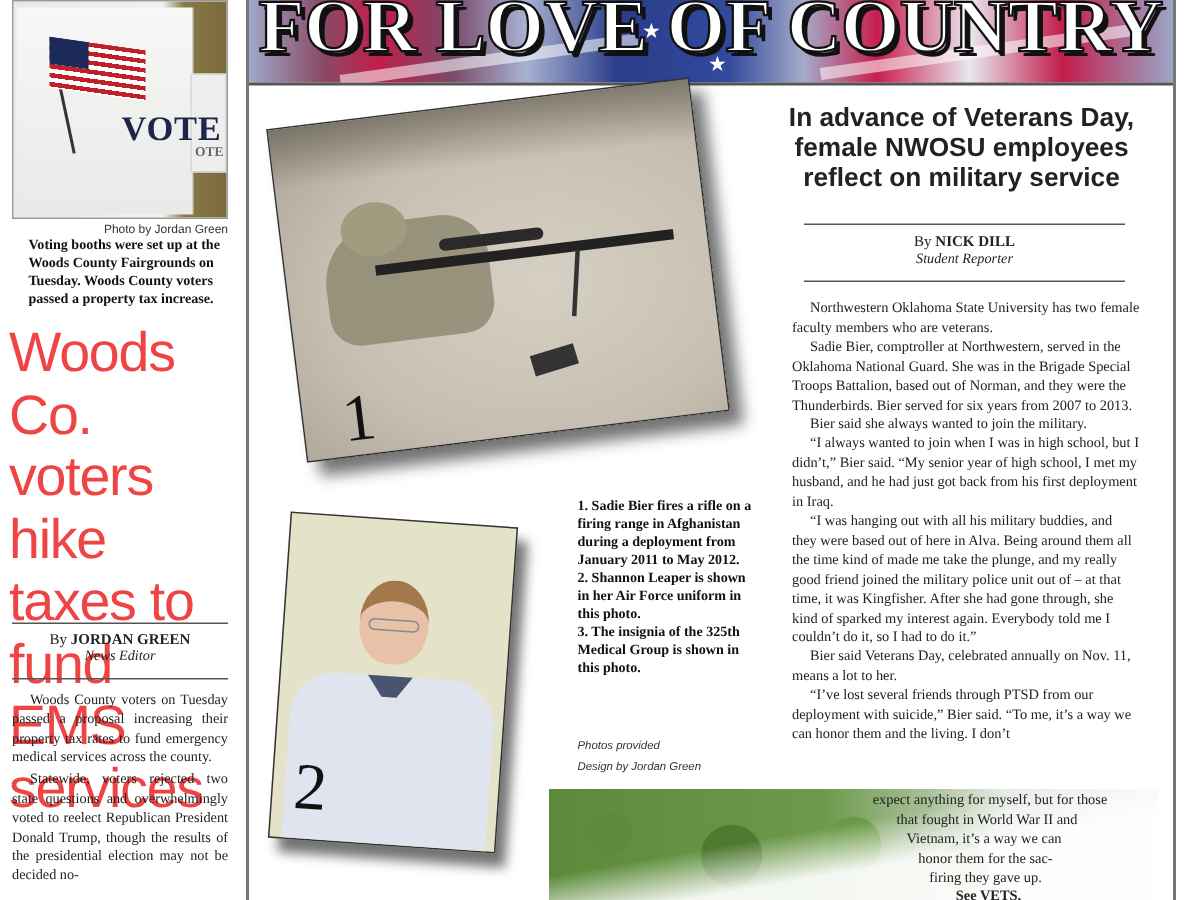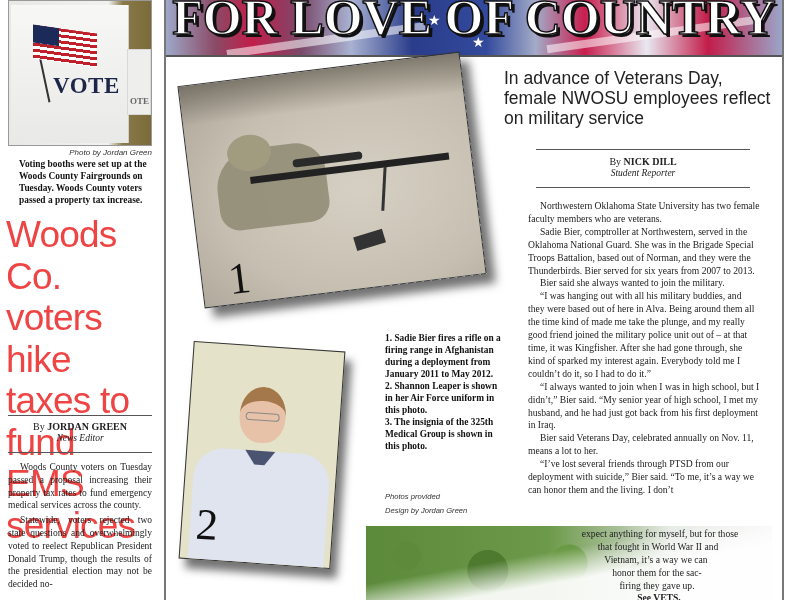--- a/index.html
+++ b/index.html
@@ -20,22 +20,22 @@
   }
   .booth-back {
     position: absolute; left: 118px; top: 48px; width: 24px; height: 66px;
     background: #eeeeec; border: 1px solid #d8d8d6;
   }
   .booth-back-text { position: absolute; left: 2px; top: 30px; font-family: "Liberation Serif", serif; font-weight: bold; font-size: 9px; color: #666; margin-top: 16px; }
   .flag-mini { position: absolute; left: 24px; top: 28px; width: 64px; height: 34px; transform: skewY(8deg); }
   .flag-mini .canton { position: absolute; left: 0; top: 0; width: 26px; height: 18px; background: #1c2a5a; }
   .flag-mini .stripes { width: 100%; height: 100%; background: repeating-linear-gradient(180deg, #c0202a 0 3px, #ffffff 3px 6px); }
   .flag-pole { position: absolute; left: 32px; top: 30px; width: 2px; height: 72px; background: #333; transform: rotate(-12deg); }
-  .vote-word { position: absolute; left: 44px; top: 72px; font-family: "Liberation Serif", serif; font-weight: bold; font-size: 23px; color: #1d2648; letter-spacing: 0.5px; }
-  .photo-credit-left { position: absolute; left: 8px; top: 148px; width: 144px; text-align: right; font-family: "Liberation Sans", sans-serif; font-style: italic; font-size: 8px; color: #333; }
+  .vote-word { position: absolute; left: 72px; top: 72px; font-family: "Liberation Serif", serif; font-weight: bold; font-size: 23px; color: #1d2648; letter-spacing: 0.5px; }
+  .photo-credit-left { position: absolute; left: 8px; top: 148px; width: 144px; text-align: right; font-family: "Liberation Sans", sans-serif; font-size: 8px; color: #333; }
   .cutline-left { position: absolute; left: 19px; top: 158px; width: 148px; font-family: "Liberation Serif", serif; font-weight: bold; font-size: 9.4px; line-height: 12px; color: #111; }
 
   .headline-left { position: absolute; left: 6px; top: 214px; width: 152px; font-family: "Liberation Sans", sans-serif; font-size: 37px; line-height: 41.5px; color: #ef4444; letter-spacing: -0.8px; }
   .rule { position: absolute; height: 1px; background: #555; }
   .byline-left { position: absolute; left: 8px; top: 421px; width: 144px; text-align: center; font-size: 10px; color: #222; }
   .byline-left b { font-weight: bold; }
   .role-left { position: absolute; left: 8px; top: 433px; width: 144px; text-align: center; font-style: italic; font-size: 9.5px; color: #222; }
   .body-left { position: absolute; left: 8px; top: 461px; width: 144px; font-size: 9.5px; line-height: 12.8px; text-align: justify; color: #222; }
   .body-left p { text-indent: 12px; margin-bottom: 2px; }
 
@@ -95,21 +95,21 @@
     background:
       radial-gradient(circle at 10% 40%, #5e8a3c 0 14px, transparent 15px),
       radial-gradient(circle at 30% 60%, #4e7a30 0 20px, transparent 21px),
       radial-gradient(circle at 50% 50%, #6a9a44 0 18px, transparent 19px),
       radial-gradient(circle at 68% 70%, #86a868 0 16px, transparent 17px),
       linear-gradient(90deg, #5b8a3a 0%, #6d9a4a 45%, #a8bf98 62%, #e8ece6 75%, #f6f6f6 100%);
   }
   .trees-fade { position: absolute; left: 366px; top: 526px; width: 406px; height: 74px; background: linear-gradient(170deg, rgba(255,255,255,0) 40%, rgba(255,255,255,0.92) 62%); }
 
   
-  .headline-right { position: absolute; left: 504px; top: 68px; width: 274px; font-family: "Liberation Sans", sans-serif; font-weight: normal; font-size: 17.5px; line-height: 20px; color: #222; }
+  .headline-right { position: absolute; left: 504px; top: 68px; width: 274px; text-align: center; font-family: "Liberation Sans", sans-serif; font-weight: bold; font-size: 17.5px; line-height: 20px; color: #222; }
   .byline-right { position: absolute; left: 536px; top: 156px; width: 214px; text-align: center; font-size: 10px; color: #222; }
   .role-right { position: absolute; left: 536px; top: 168px; width: 214px; text-align: center; font-style: italic; font-size: 9.5px; color: #222; }
   .body-right { position: absolute; left: 528px; top: 200px; width: 232px; font-size: 9.6px; line-height: 12.9px; color: #222; }
   .body-right p { text-indent: 12px; }
   .body-wrap { position: absolute; font-size: 9.6px; line-height: 12.9px; color: #222; text-align: center; }
   .see-vets { font-weight: bold; }
 </style>
 </head>
 <body>
 
@@ -193,22 +193,22 @@
   <span>By</span>
   <b>NICK DILL</b>
 </div>
 <div class="role-right">Student Reporter</div>
 <div class="rule" style="left:536px; top:187px; width:214px;"></div>
 
 <div class="body-right">
   <p>Northwestern Oklahoma State University has two female faculty members who are veterans.</p>
   <p>Sadie Bier, comptroller at Northwestern, served in the Oklahoma National Guard. She was in the Brigade Special Troops Battalion, based out of Norman, and they were the Thunderbirds. Bier served for six years from 2007 to 2013.</p>
   <p>Bier said she always wanted to join the military.</p>
+  <p>“I always wanted to join when I was in high school, but I didn’t,” Bier said. “My senior year of high school, I met my husband, and he had just got back from his first deployment in Iraq.</p>
   <p>“I was hanging out with all his military buddies, and they were based out of here in Alva. Being around them all the time kind of made me take the plunge, and my really good friend joined the military police unit out of – at that time, it was Kingfisher. After she had gone through, she kind of sparked my interest again. Everybody told me I couldn’t do it, so I had to do it.”</p>
-  <p>“I always wanted to join when I was in high school, but I didn’t,” Bier said. “My senior year of high school, I met my husband, and he had just got back from his first deployment in Iraq.</p>
   <p>Bier said Veterans Day, celebrated annually on Nov. 11, means a lot to her.</p>
   <p>“I’ve lost several friends through PTSD from our deployment with suicide,” Bier said.  “To me, it’s a way we can honor them and the living. I don’t</p>
 </div>
 
 <div class="body-wrap" style="left:560px; top:528px; width:200px;">expect anything for myself, but for those</div>
 <div class="body-wrap" style="left:560px; top:541px; width:196px;">that fought in World War II and</div>
 <div class="body-wrap" style="left:560px; top:554px; width:192px;">Vietnam, it’s a way we can</div>
 <div class="body-wrap" style="left:560px; top:567px; width:194px;">honor them for the sac-</div>
 <div class="body-wrap" style="left:560px; top:580px; width:194px;">firing they gave up.</div>
 <div class="body-wrap see-vets" style="left:560px; top:592px; width:198px;">See VETS,</div>

